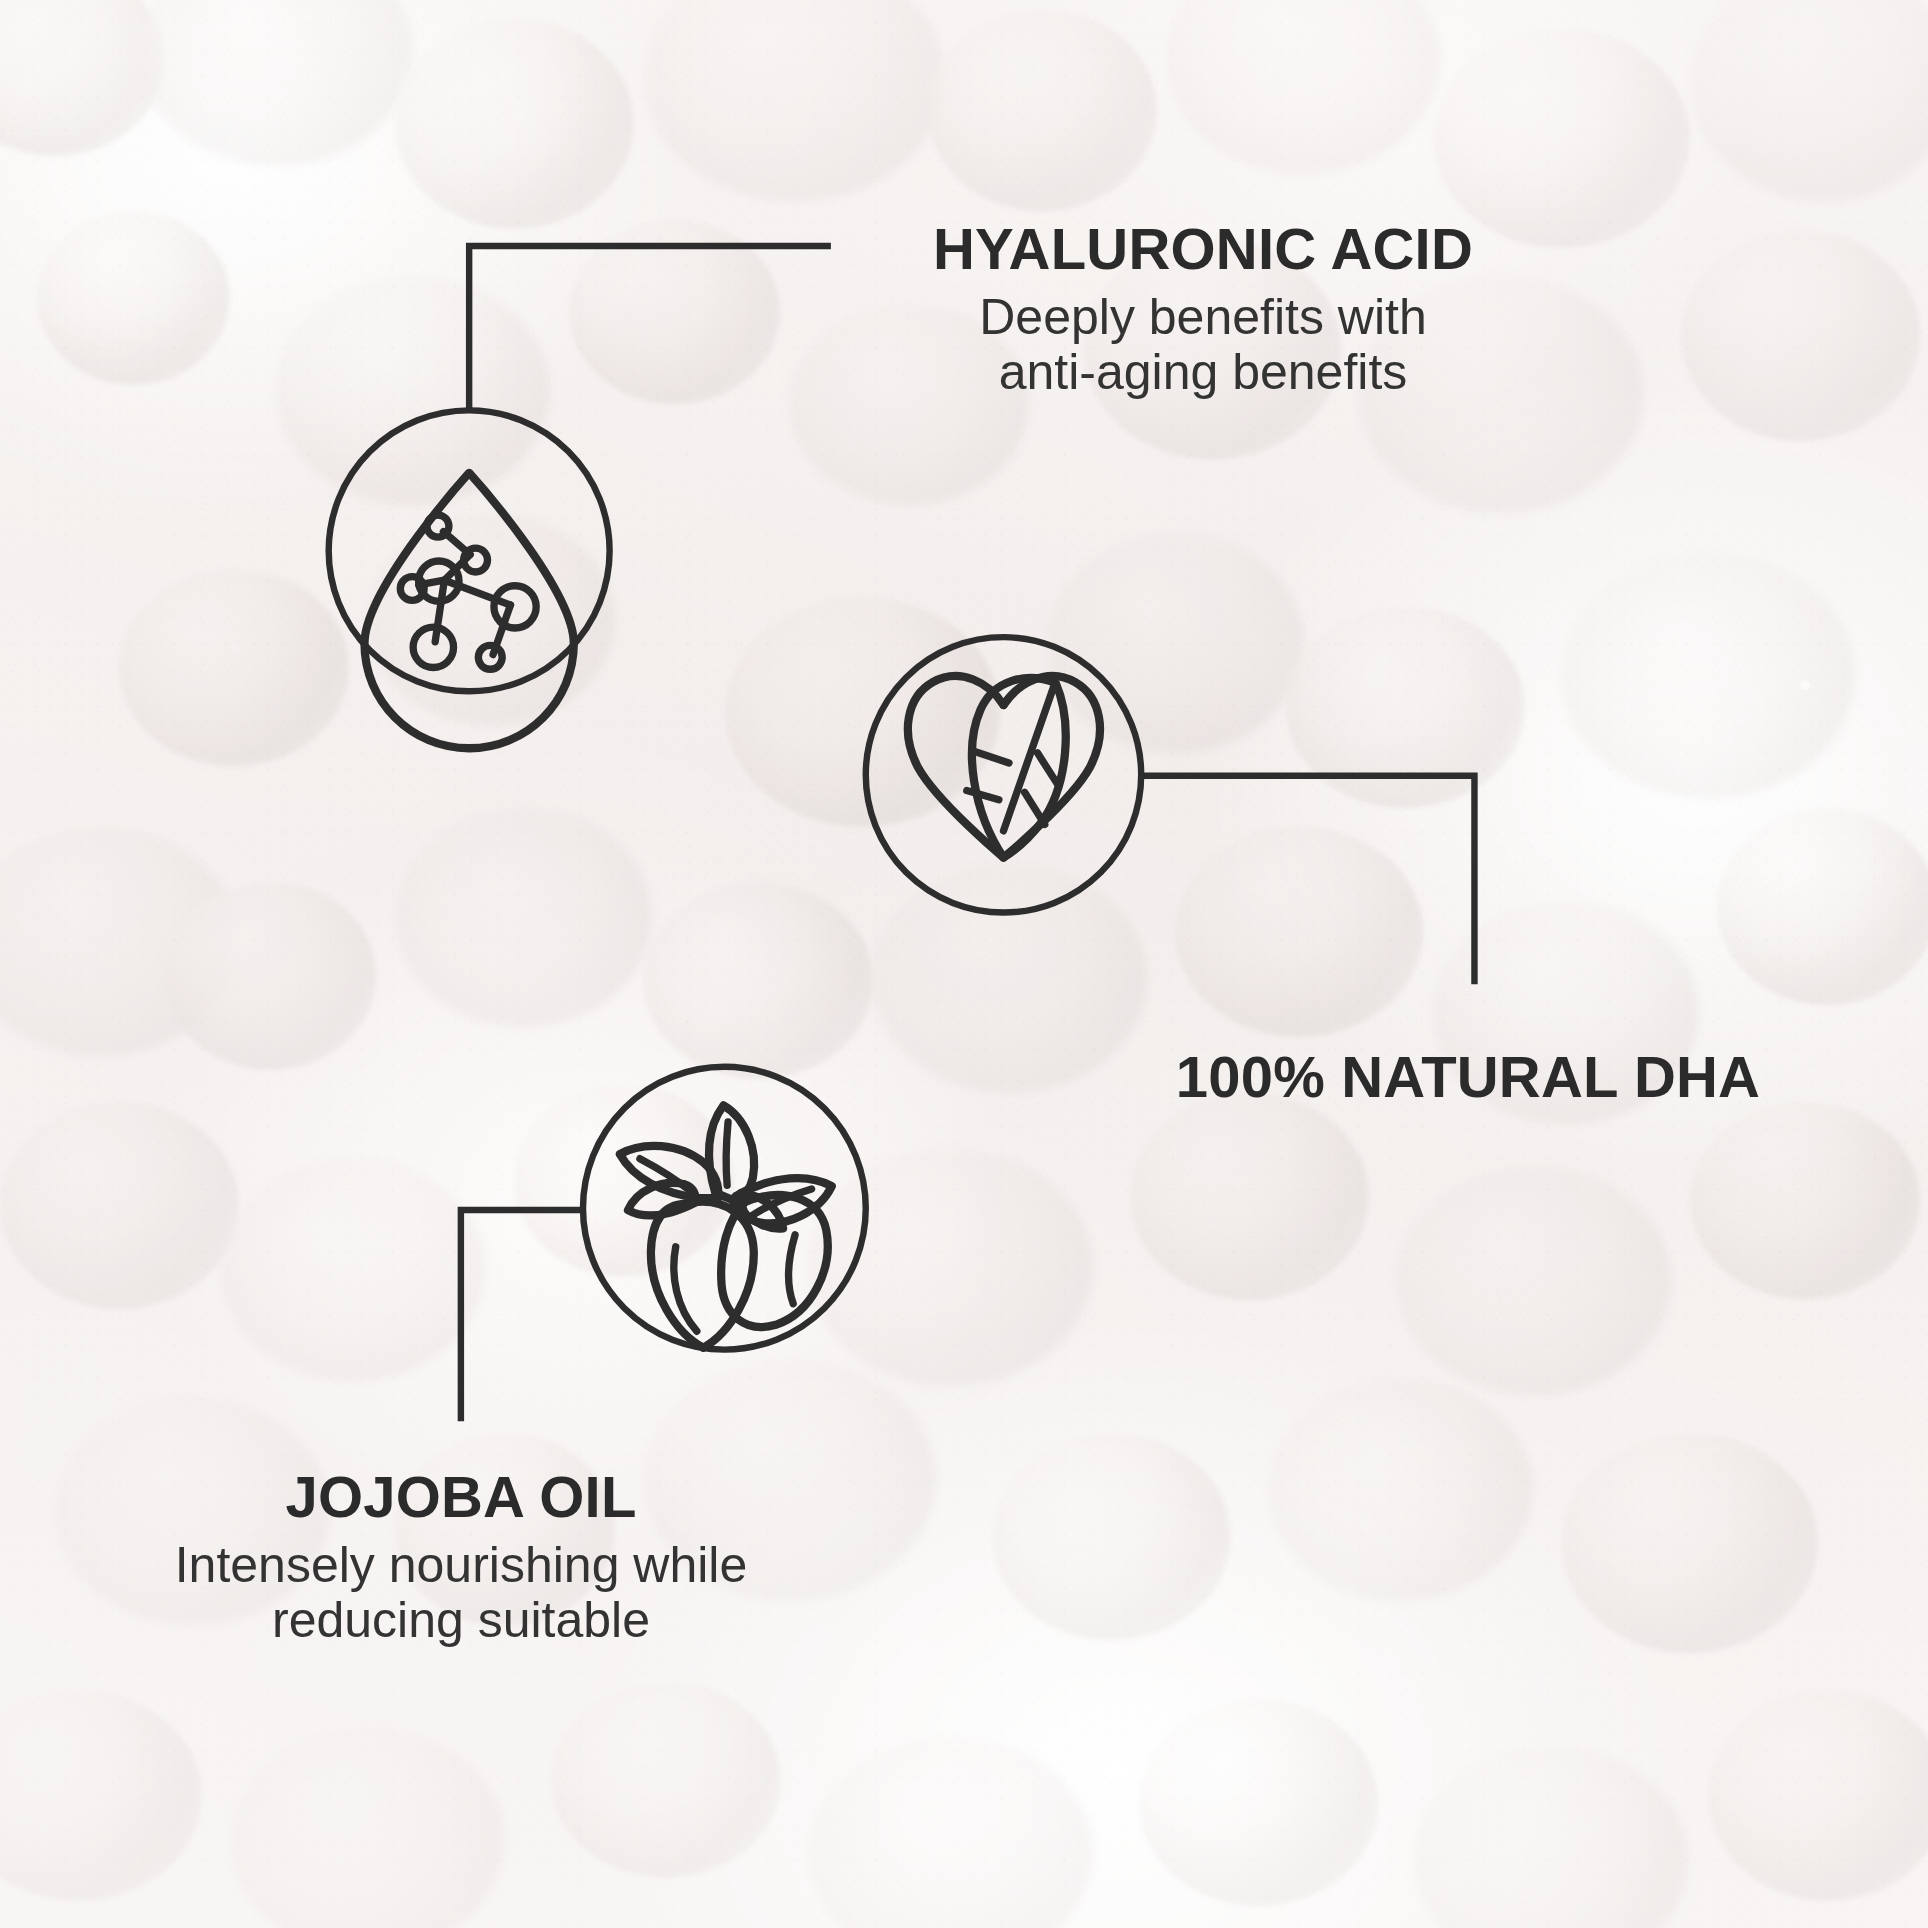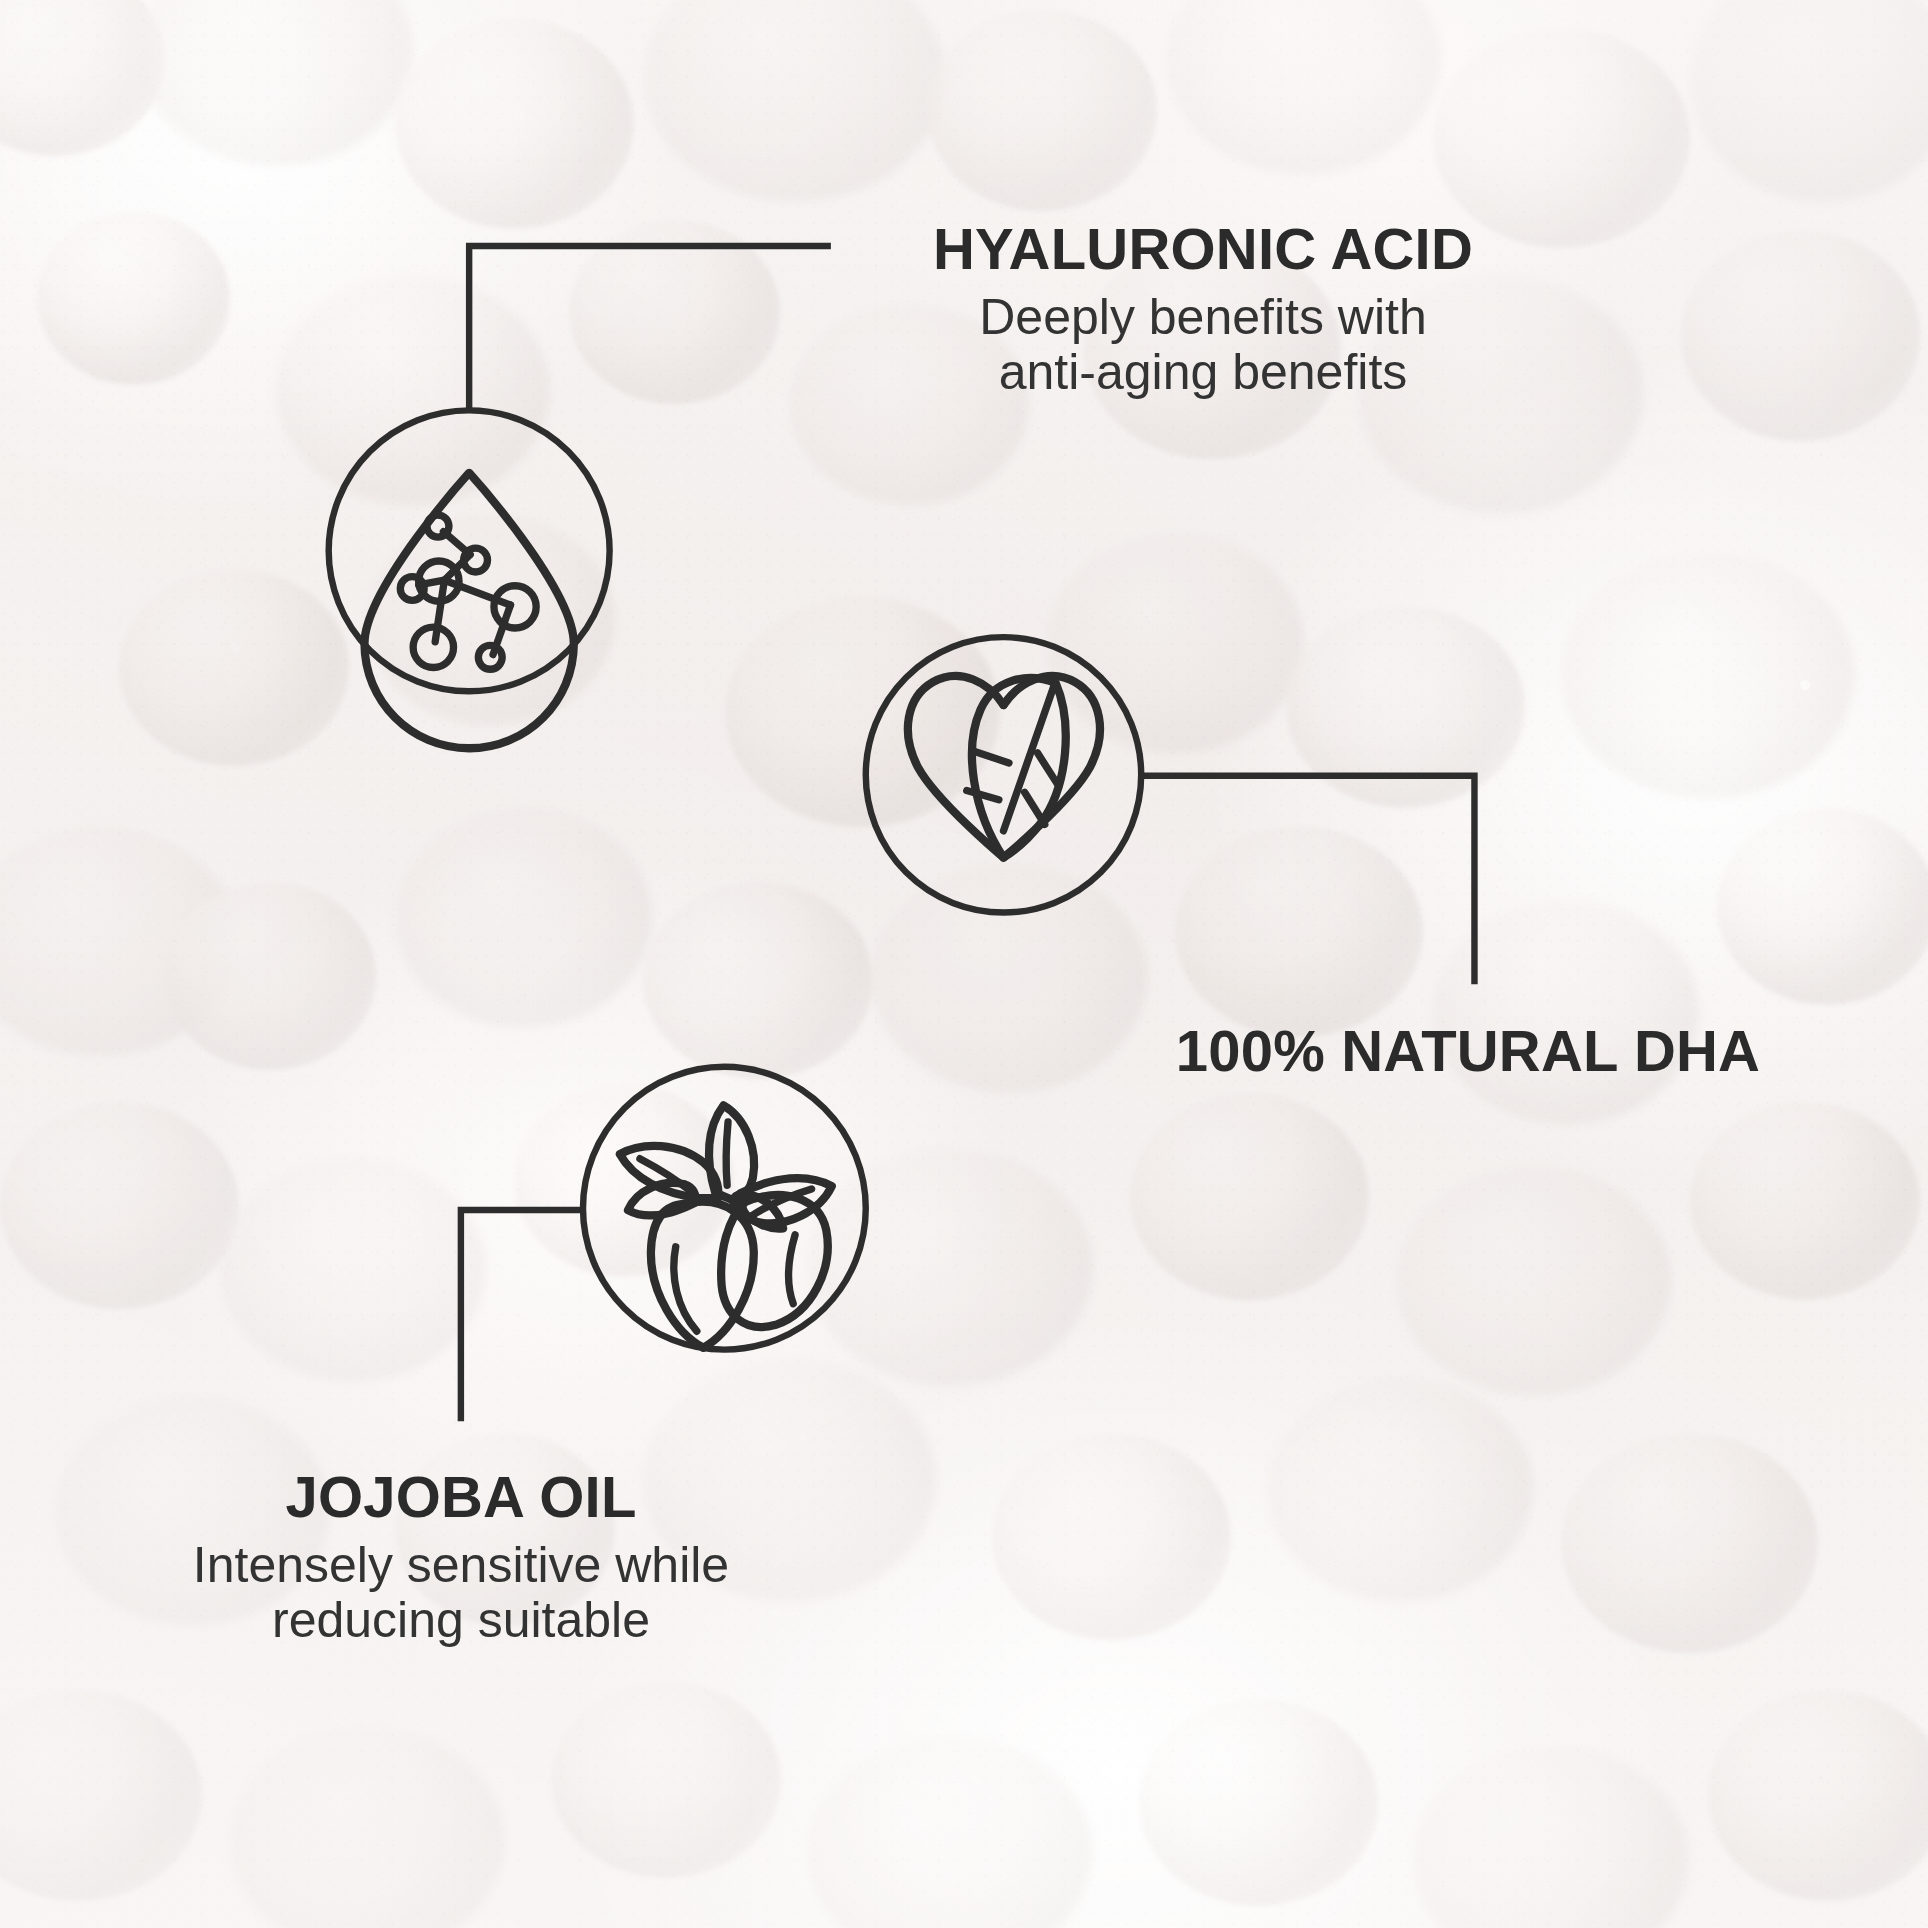--- a/index.html
+++ b/index.html
@@ -95,21 +95,21 @@
     margin: 11px 0 0 0;
     font-family: "Liberation Sans", sans-serif;
     font-weight: 400;
     font-size: 50px;
     line-height: 1.10;
     color: #333333;
   }
   .subline span { display: block; }
 
   #callout-hyaluronic { left: 854px; top: 219px; width: 698px; text-align: center; }
-  #callout-dha       { left: 1119px; top: 1021px; width: 698px; text-align: center; }
+  #callout-dha       { left: 1119px; top: 1047px; width: 698px; text-align: center; }
   #callout-jojoba    { left: 112px;  top: 1467px; width: 698px; text-align: center; }
 </style>
 </head>
 <body>
 
 <div id="stage">
 
   <div class="bg-layer" id="bg-base"></div>
 
   <div class="bg-layer" id="bg-blobs">
@@ -304,19 +304,19 @@
     </p>
   </div>
 
   <div class="callout" id="callout-dha">
     <h2 class="headline">100% NATURAL DHA</h2>
   </div>
 
   <div class="callout" id="callout-jojoba">
     <h2 class="headline">JOJOBA OIL</h2>
     <p class="subline">
-      <span>Intensely sensitive while</span>
+      <span>Intensely nourishing while</span>
       <span>reducing suitable</span>
     </p>
   </div>
 
 </div>
 
 
 </body></html>

